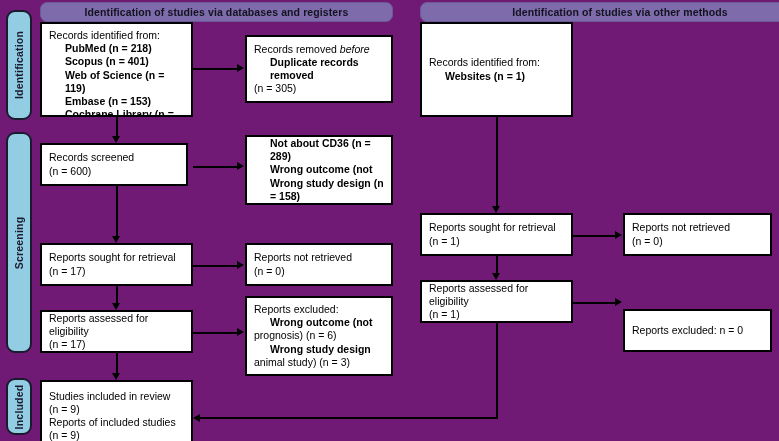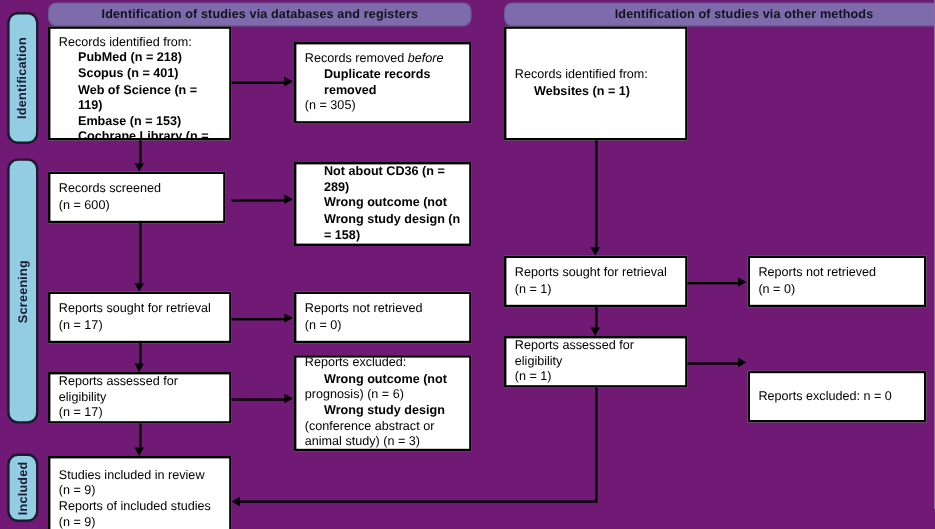--- a/index.html
+++ b/index.html
@@ -171,21 +171,20 @@
   <div class="flow-box vcenter" style="left:40px; top:310px; width:153px; height:43px;">
     <span class="line">Reports assessed for eligibility</span>
     <span class="line">(n = 17)</span>
   </div>
 
   <div class="flow-box vcenter" style="left:245px; top:296px; width:148px; height:80px;">
     <span class="line">Reports excluded:</span>
     <span class="line indent">Wrong outcome (not</span>
     <span class="line">prognosis) (n = 6)</span>
     <span class="line indent">Wrong study design</span>
-    <span class="line">(conference abstract or</span>
     <span class="line">animal study) (n = 3)</span>
   </div>
 
   <div class="flow-box vcenter" style="left:40px; top:380px; width:153px; height:72px;">
     <span class="line">Studies included in review</span>
     <span class="line">(n = 9)</span>
     <span class="line">Reports of included studies</span>
     <span class="line">(n = 9)</span>
   </div>
 

